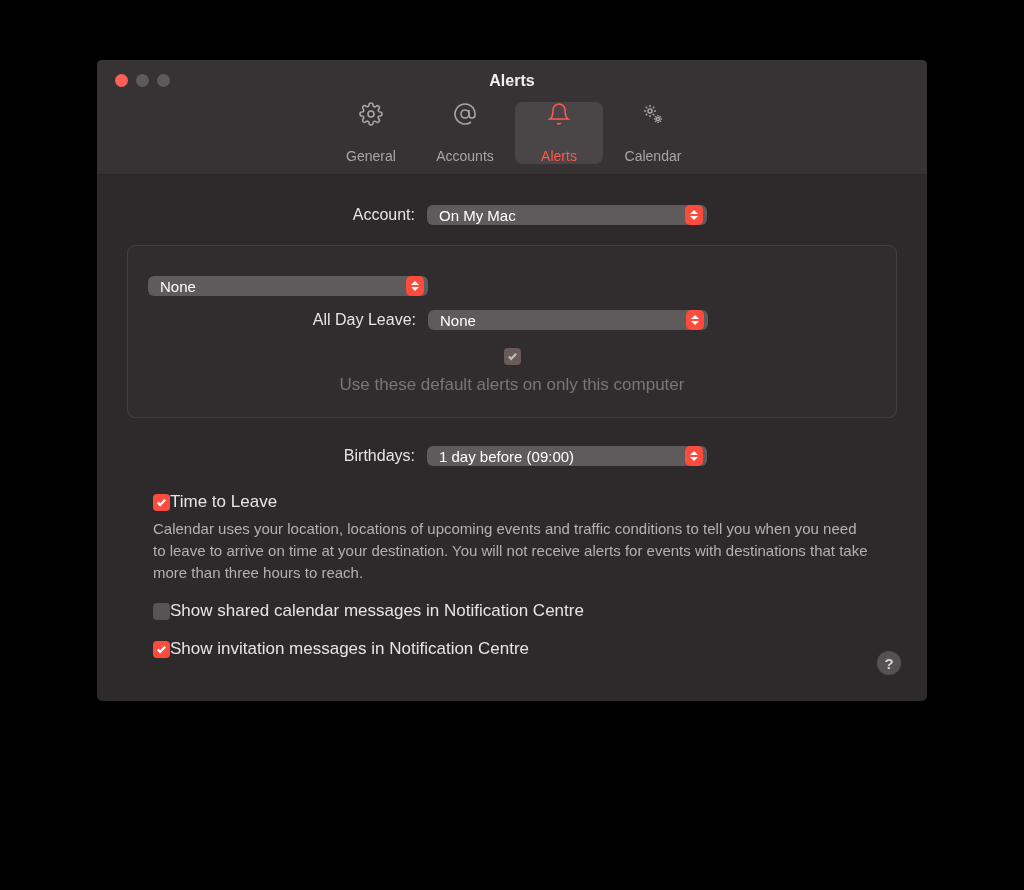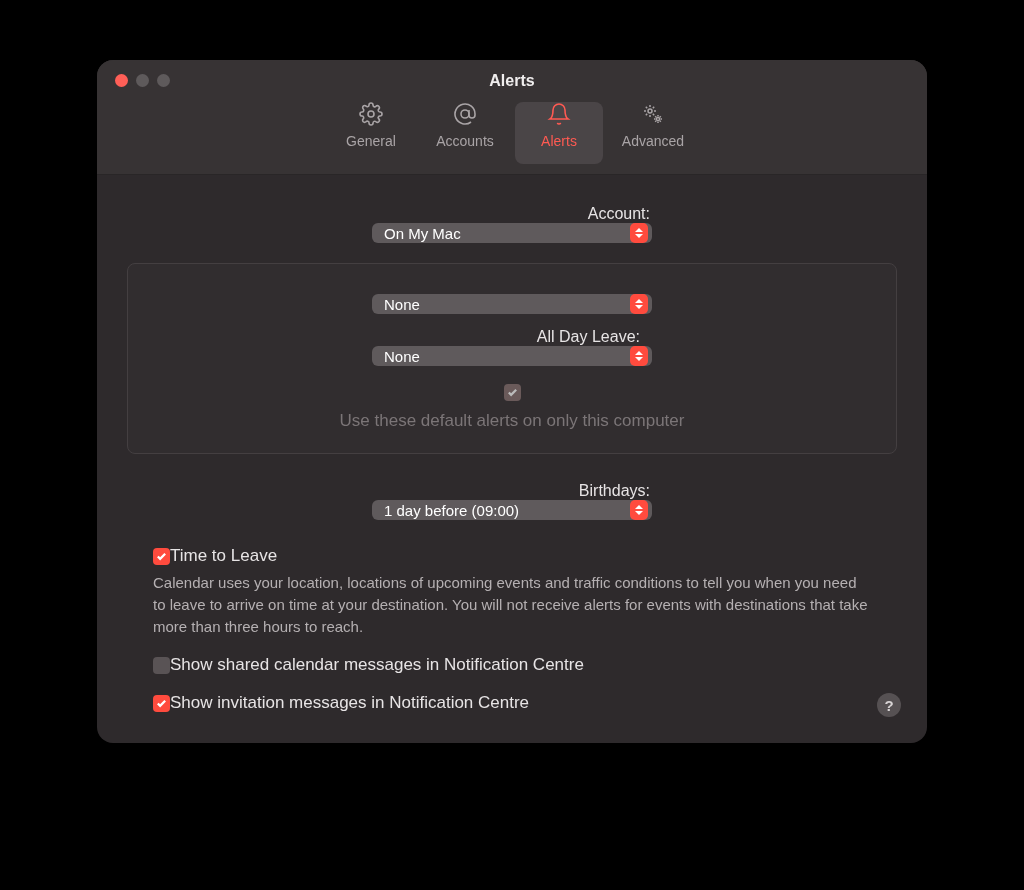--- a/index.html
+++ b/index.html
@@ -9,21 +9,21 @@
     height: 890px;
     font-family: -apple-system, "Helvetica Neue", Arial, sans-serif;
     display: flex;
     align-items: flex-start;
     justify-content: center;
     padding-top: 60px;
   }
   .window {
     width: 830px;
     background: #2e2a2c;
-    border-radius: 16px;
+    border-radius: 5px;
     box-shadow: 0 25px 60px rgba(0,0,0,0.6);
     overflow: hidden;
     color: #e7e4e5;
   }
   .titlebar {
     background: #373334;
     padding-top: 12px;
   }
   .traffic-lights {
     position: absolute;
@@ -48,21 +48,21 @@
     display: flex;
     justify-content: center;
     gap: 6px;
     padding: 12px 0 10px 0;
     border-bottom: 1px solid rgba(0,0,0,0.25);
   }
   .toolbar-item {
     display: flex;
     flex-direction: column;
     align-items: center;
-    justify-content: flex-start;
+    justify-content: space-between;
     width: 88px;
     height: 62px;
     border-radius: 8px;
     color: #a9a4a6;
     cursor: pointer;
     font-size: 14px;
     gap: 4px;
   }
   .toolbar-item.active {
     background: #4a4547;
@@ -70,21 +70,20 @@
   }
   .toolbar-item svg { width: 24px; height: 24px; }
   .content {
     padding: 30px 30px 30px 30px;
     position: relative;
   }
   .row {
     display: flex;
     align-items: center;
     margin-bottom: 14px;
-    flex-direction: column;
   }
   .row-label {
     width: 300px;
     text-align: right;
     padding-right: 12px;
     font-size: 16px;
     color: #e7e4e5;
   }
   .select {
     background: #5f5a5c;
@@ -242,21 +241,21 @@
       </div>
       <div class="toolbar-item">
         <span>
           <svg viewBox="0 0 24 24" fill="none" stroke="currentColor" stroke-width="1.5">
             <circle cx="9" cy="9" r="2"></circle>
             <path d="M9 3v2M9 13v2M3 9h2M13 9h2M4.8 4.8l1.4 1.4M11.8 11.8l1.4 1.4M4.8 13.2l1.4-1.4M11.8 6.2l1.4-1.4"></path>
             <circle cx="17" cy="17" r="1.6"></circle>
             <path d="M17 13v1.5M17 19.5V21M13 17h1.5M19.5 17H21M14.2 14.2l1 1M18.8 18.8l1 1M14.2 19.8l1-1M18.8 15.2l1-1"></path>
           </svg>
         </span>
-        <span>Advanced</span>
+        <span>Calendar</span>
       </div>
     </div>
   </div>
 
   <div class="content">
 
     <div class="row">
       <div class="row-label">Account:</div>
       <div class="select wide">
         <span>On My Mac</span>
@@ -308,21 +307,21 @@
       <div class="option-desc">Calendar uses your location, locations of upcoming events and traffic conditions to tell you when you need to leave to arrive on time at your destination. You will not receive alerts for events with destinations that take more than three hours to reach.</div>
     </div>
 
     <div class="option-block">
       <div class="option-row">
         <span class="checkbox"></span>
         <span>Show shared calendar messages in Notification Centre</span>
       </div>
     </div>
 
-    <div class="option-block" style="margin-bottom:0;">
+    <div class="option-block" style="margin-bottom:12px;">
       <div class="option-row">
         <span class="checkbox checked">
           <svg viewBox="0 0 12 12">
               <path d="M2 6l2.5 2.5L10 3"></path>
             </svg>
         </span>
         <span>Show invitation messages in Notification Centre</span>
       </div>
     </div>
 

